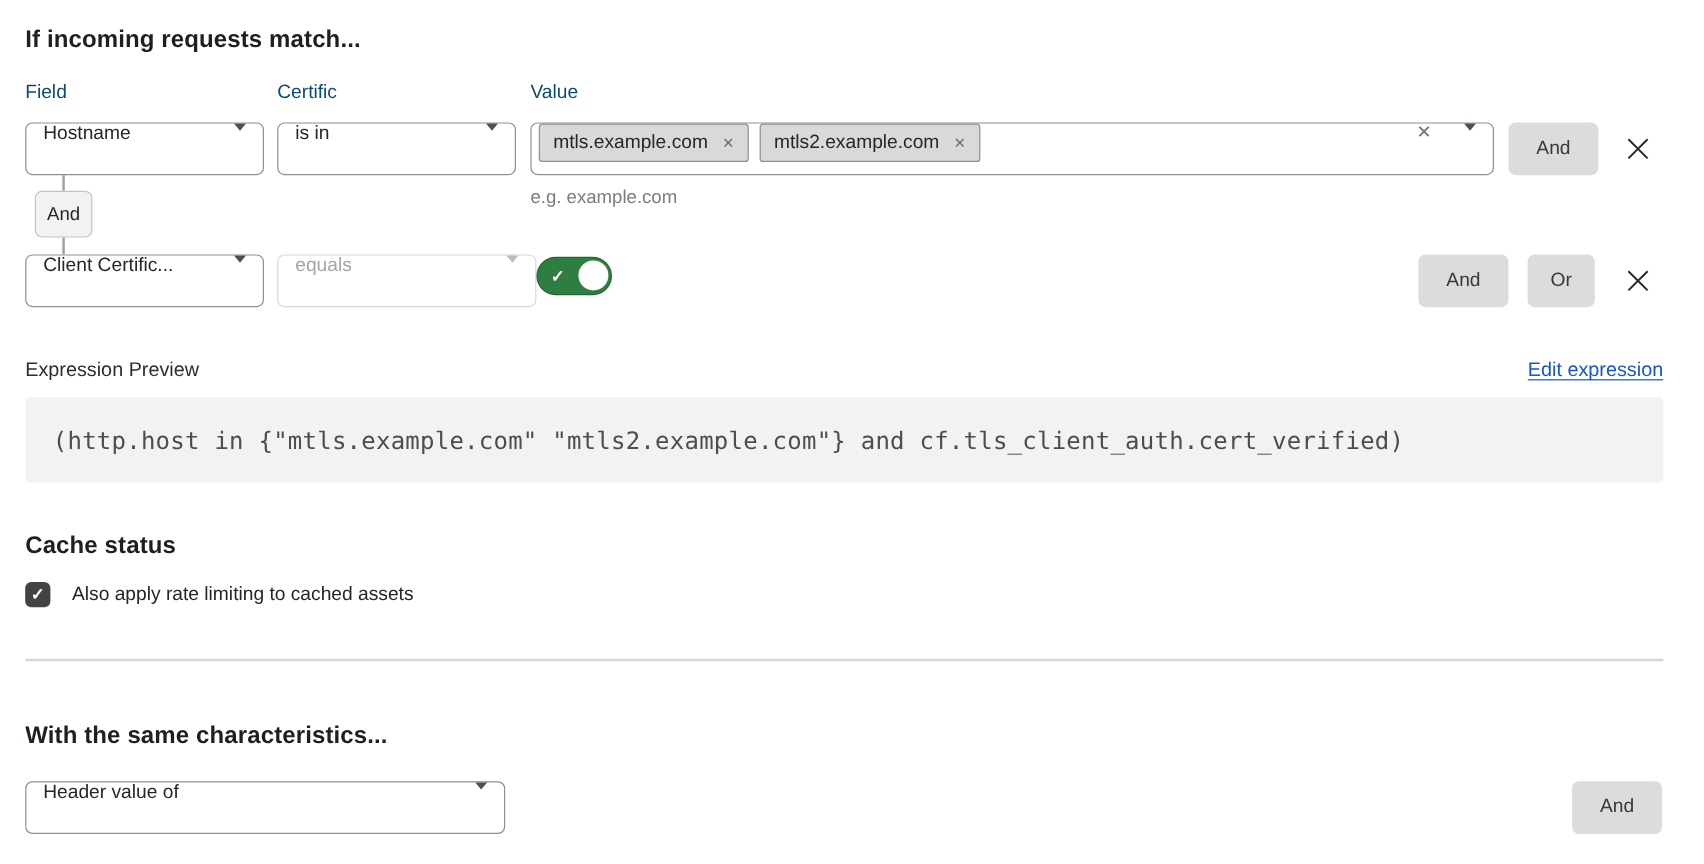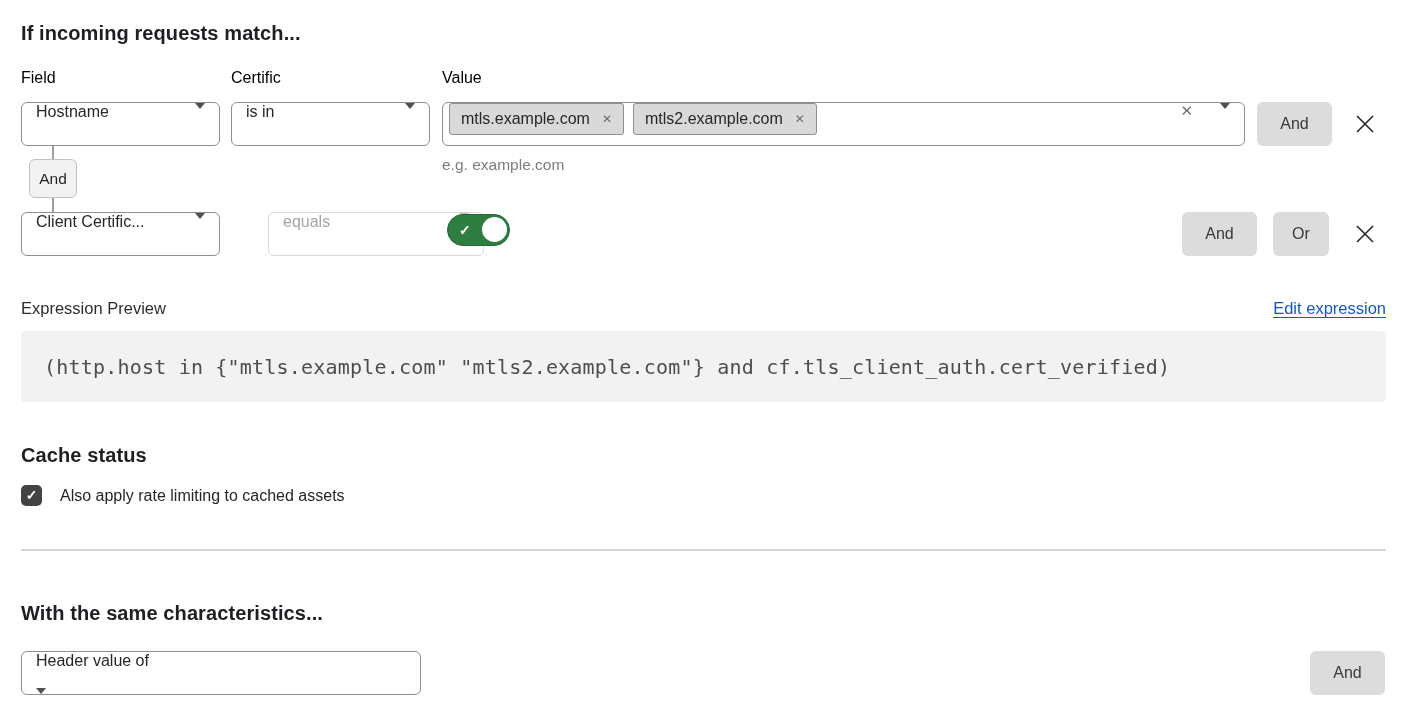--- a/index.html
+++ b/index.html
@@ -1,21 +1,21 @@
 <!DOCTYPE html>
 <html><head>
 <meta charset="utf-8">
 <style>
   * { box-sizing: border-box; margin: 0; padding: 0; }
   html, body { width: 1420px; height: 720px; background: #ffffff; overflow: hidden; }
   body { font-family: "Liberation Sans", sans-serif; color: #27272a; position: relative; }
   #app { position: absolute; inset: 0; }
 
   .section-title { position: absolute; font-size: 20px; font-weight: 700; color: #1d1f23; letter-spacing: .1px; }
-  .col-label { position: absolute; font-size: 16px; color: #000000; }
+  .col-label { position: absolute; font-size: 16px; color: #0c4a6e; }
 
   
   .sel {
     position: absolute; height: 44px; background: #fff;
     border: 1px solid #8f8f8f; border-radius: 6px;
     display: flex; align-items: flex-start; justify-content: space-between;
     padding: 0 14px; font-size: 16px; color: #27272a; cursor: pointer;
   }
   .sel.disabled { border-color: #d8d8d8; color: #a5a5a5; cursor: default; }
   .chev { width: 0; height: 0; border-left: 5.5px solid transparent; border-right: 5.5px solid transparent; border-top: 6.5px solid #4e5053; flex: 0 0 auto; }
@@ -135,21 +135,21 @@
   <div class="helper">e.g. example.com</div>
 
   <div class="conn-line" style="top:146px; height:13px;"></div>
   <div class="conn-chip">And</div>
   <div class="conn-line" style="top:198px; height:14px;"></div>
 
   <div class="sel" style="left:21px; top:212px; width:199px;">
     <span>Client Certific...</span>
     <span class="chev"></span>
   </div>
-  <div class="sel disabled" style="left:231px; top:212px; width:216px;margin-left:37px;">
+  <div class="sel disabled" style="left:231px; top:212px; width:216px;">
     <span>equals</span>
     <span class="chev"></span>
   </div>
 
   <div class="toggle">
     <span class="check">✓</span>
     <span class="knob"></span>
   </div>
 
   <button class="gbtn" style="left:1182px; top:212px; width:75px;">And</button>
@@ -170,21 +170,21 @@
   <div class="section-title" style="left:21px; top:444px;">Cache status</div>
   <div class="checkbox">
     <span class="tick">✓</span>
   </div>
   <div class="checkbox-label">Also apply rate limiting to cached assets</div>
 
   <div class="divider"></div>
 
   <div class="section-title" style="left:21px; top:602px;">With the same characteristics...</div>
 
-  <div class="sel" style="left:21px; top:651px; width:400px;flex-direction:column;">
+  <div class="sel" style="left:21px; top:651px; width:400px;">
     <span>Header value of</span>
     <span class="chev"></span>
   </div>
 
 
   <button class="gbtn" style="left:1310px; top:651px; width:75px;">And</button>
 
 </div>
 
 </body></html>

